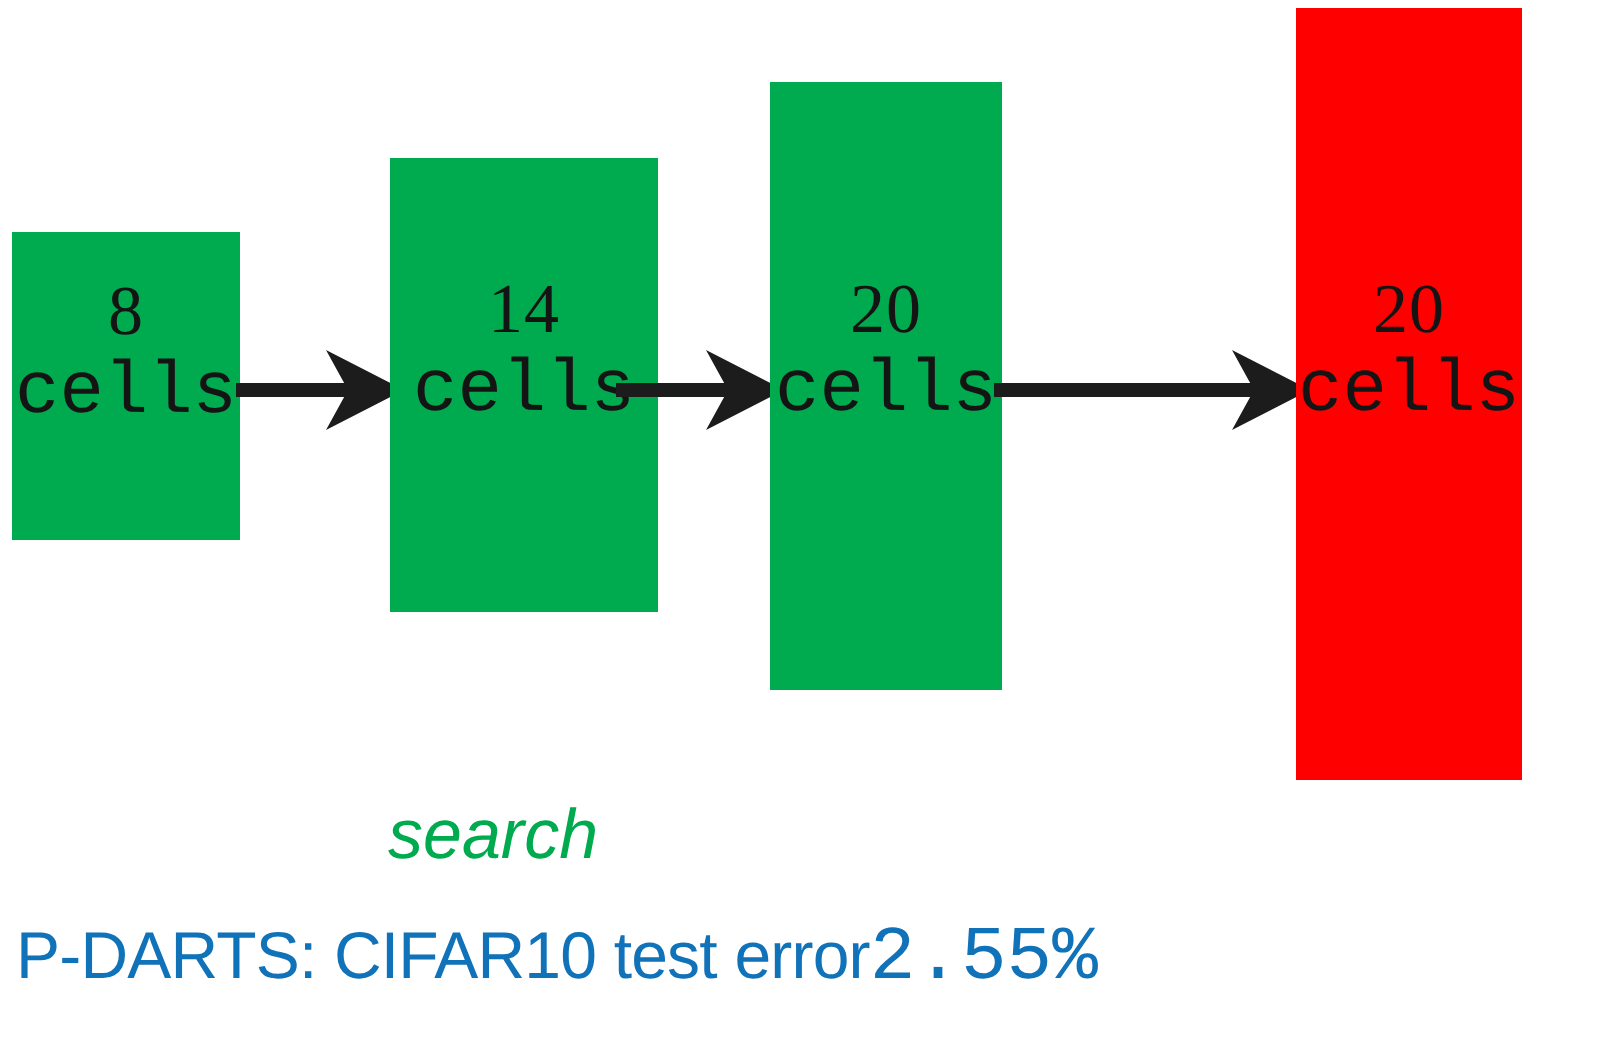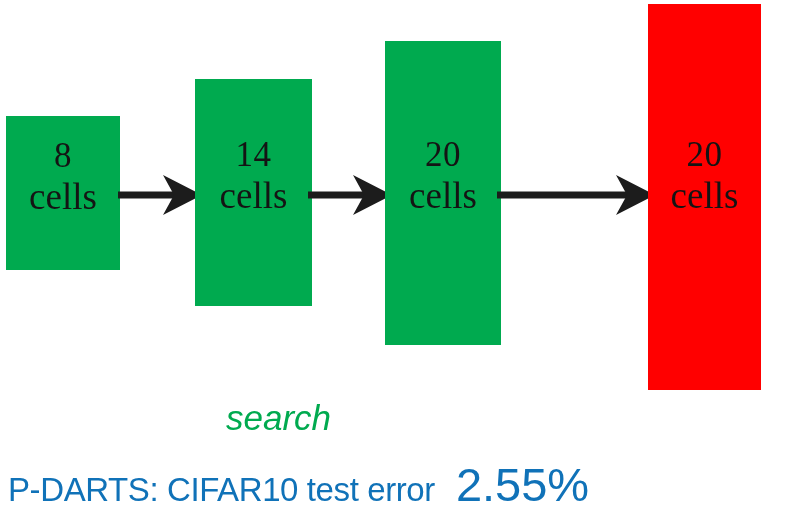--- a/index.html
+++ b/index.html
@@ -30,29 +30,29 @@
     line-height: 1.0;
   }
   .stage-box .cells-count {
     font-family: "Liberation Serif", serif;
     font-size: 35px;
     line-height: 1.05;
     color: #141414;
     letter-spacing: 0.5px;
   }
   .stage-box .cells-word {
-    font-family: Liberation Serif, serif;
+    font-family: Liberation Mono, monospace;
     font-size: 37px;
     line-height: 1.1;
     color: #141414;
     margin-top: 2px;
   }
 
   #box-1 { left: 6px;   top: 116px; width: 114px; height: 154px; }
-  #box-2 { left: 195px; top: 79px;  width: 117px; height: 227px; }
+  #box-2 { left: 195px; top: 79px;  width: 134px; height: 227px; }
   #box-3 { left: 385px; top: 41px;  width: 116px; height: 304px; }
   #box-4 { left: 648px; top: 4px;   width: 113px; height: 386px; }
 
   
   .stage-box .label-stack {
     position: absolute;
     left: 0;
     right: 0;
     display: flex;
     flex-direction: column;
@@ -80,21 +80,20 @@
     font-family: "Liberation Sans", sans-serif;
     font-style: italic;
     font-size: 35px;
     line-height: 1;
     white-space: nowrap;
   }
   #caption-search {
     left: 194px;
     top: 400px;
     color: #00aa4f;
-    margin-left: 32px;
   }
   #caption-evaluation {
     left: 607px;
     top: 400px;
     color: #ff0000;
   }
 
   
   #result-line {
     position: absolute;
@@ -105,24 +104,24 @@
     display: flex;
     align-items: baseline;
   }
   #result-line .result-text {
     font-family: "Liberation Sans", sans-serif;
     font-size: 33px;
     line-height: 1;
     letter-spacing: -0.4px;
   }
   #result-line .result-value {
-    font-family: Liberation Sans, sans-serif;
-    font-size: 47px;
+    font-family: Liberation Mono, monospace;
+    font-size: 38px;
     line-height: 1;
-    margin-left: 21px;
+    margin-left: 0;
   }
 </style>
 </head>
 <body>
 
 <div id="canvas">
 
   <div class="stage-box" id="box-1" style="background:#00aa4f;">
     <div class="label-stack">
       <span class="cells-count">8</span>

